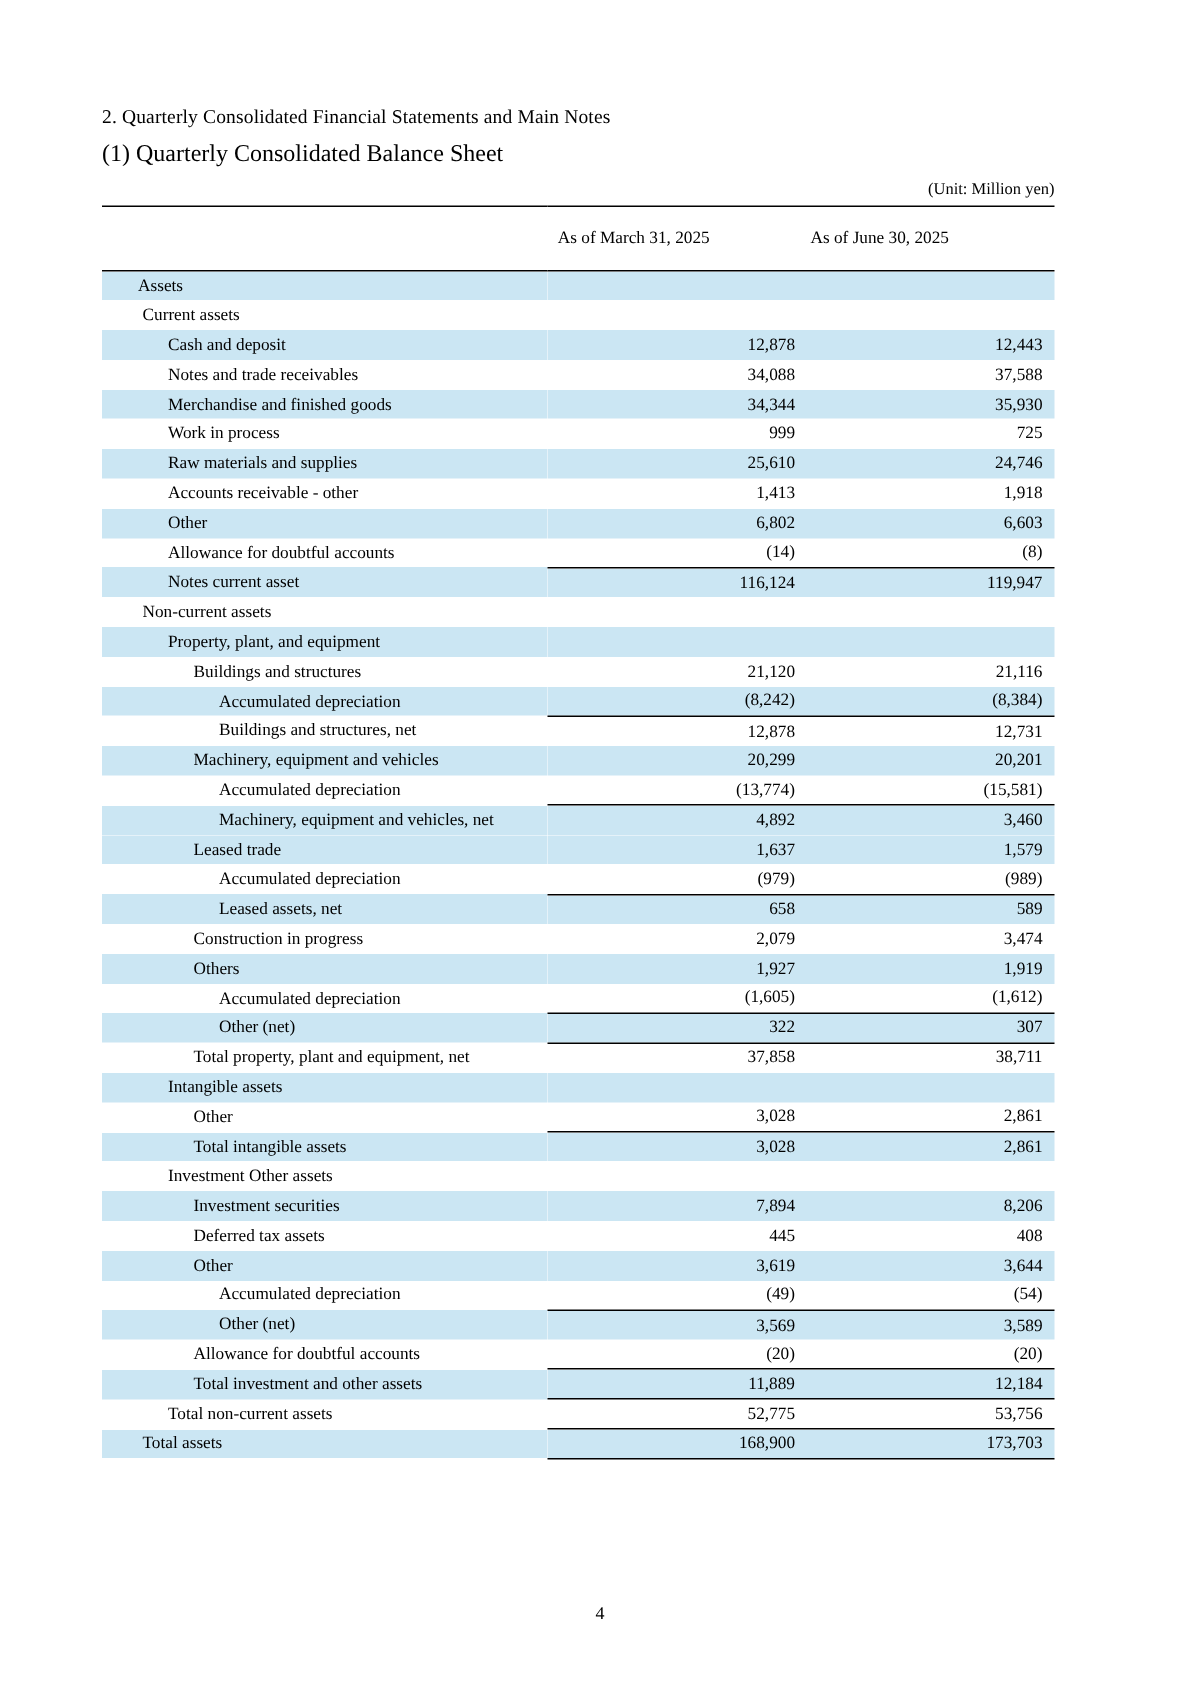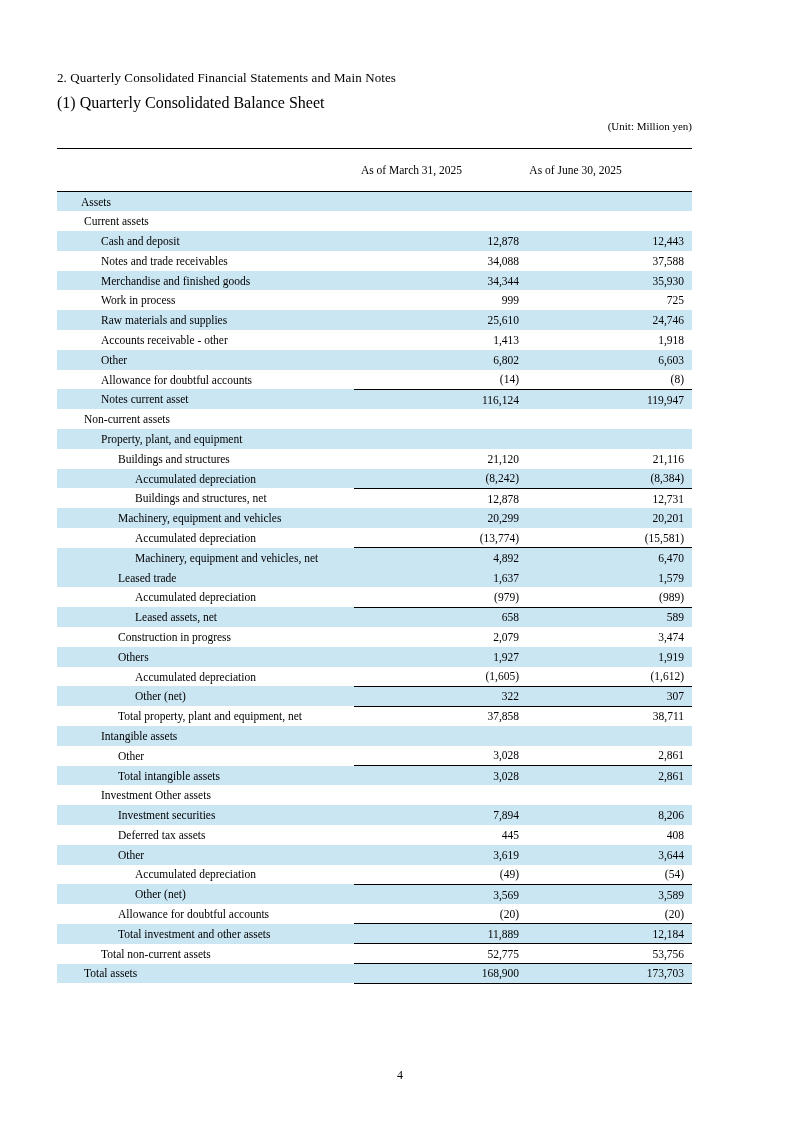--- a/index.html
+++ b/index.html
@@ -5,29 +5,29 @@
   * { margin: 0; padding: 0; box-sizing: border-box; }
   html, body { background: #ffffff; }
   body {
     width: 800px; height: 1131px;
     font-family: "Liberation Serif", "DejaVu Serif", serif;
     color: #000;
     position: relative;
     overflow: hidden;
   }
   .page { position: relative; width: 800px; height: 1131px; background: #fff; }
-  .content { position: absolute; left: 57px; top: 0; width: 635px; }
+  .content { position: absolute; left: 68px; top: 0; width: 635px; }
   .doc-title { margin-top: 70px; font-size: 13px; letter-spacing: 0.1px; }
   .doc-subtitle { margin-top: 8px; font-size: 16px; }
   .unit-note { margin-top: 8px; font-size: 11px; text-align: right; }
   table.bs-table {
     border-collapse: collapse;
     table-layout: fixed;
     width: 635px;
-    margin-top: 16px;
+    margin-top: 5px;
     border-top: 1.4px solid #000;
   }
   col.c-label { width: 297px; }
   col.c-v1 { width: 175px; }
   col.c-v2 { width: 163px; }
   thead th {
     font-weight: normal;
     font-size: 11.5px;
     height: 43px;
     vertical-align: middle;
@@ -172,21 +172,21 @@
             <td class="value-cell col2">20,201</td>
           </tr>
           <tr>
             <td class="label-cell indent-4">Accumulated depreciation</td>
             <td class="value-cell col1">(13,774)</td>
             <td class="value-cell col2">(15,581)</td>
           </tr>
           <tr class="shaded">
             <td class="label-cell indent-4">Machinery, equipment and vehicles, net</td>
             <td class="value-cell col1 rule-above">4,892</td>
-            <td class="value-cell col2 rule-above">6,470</td>
+            <td class="value-cell col2 rule-above">3,460</td>
           </tr>
           <tr class="shaded">
             <td class="label-cell indent-3">Leased trade</td>
             <td class="value-cell col1">1,637</td>
             <td class="value-cell col2">1,579</td>
           </tr>
           <tr>
             <td class="label-cell indent-4">Accumulated depreciation</td>
             <td class="value-cell col1">(979)</td>
             <td class="value-cell col2">(989)</td>

